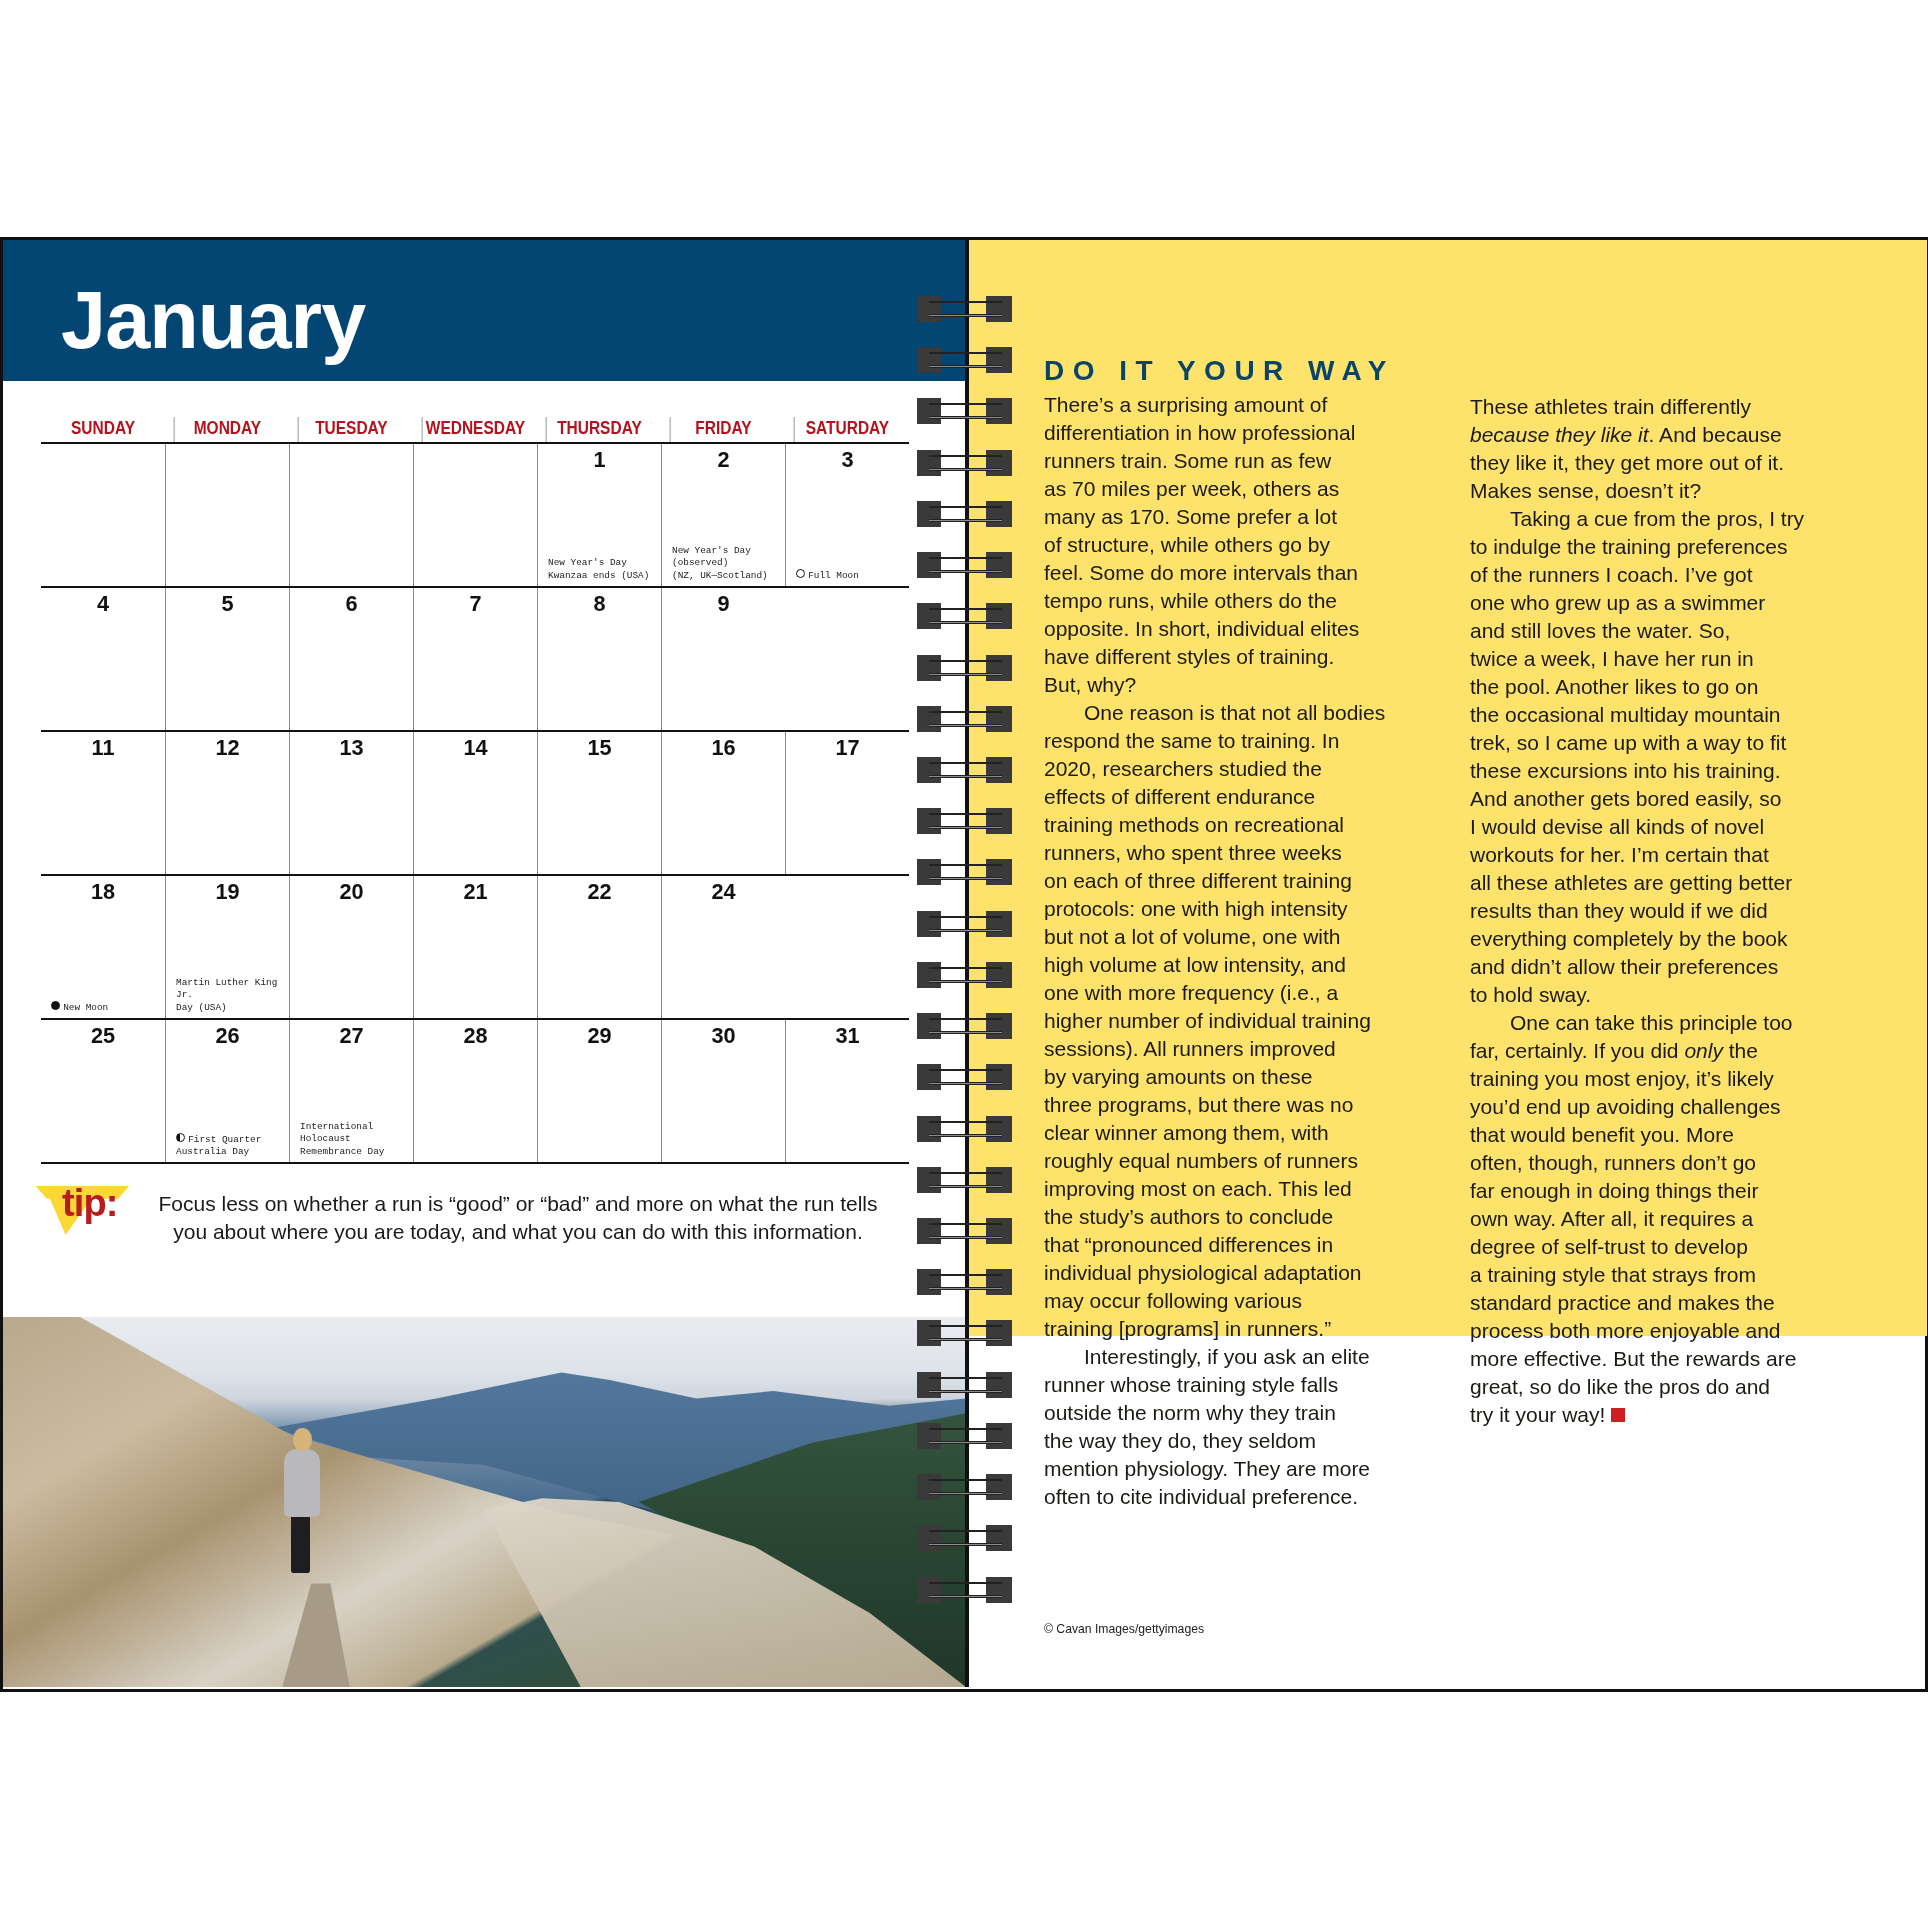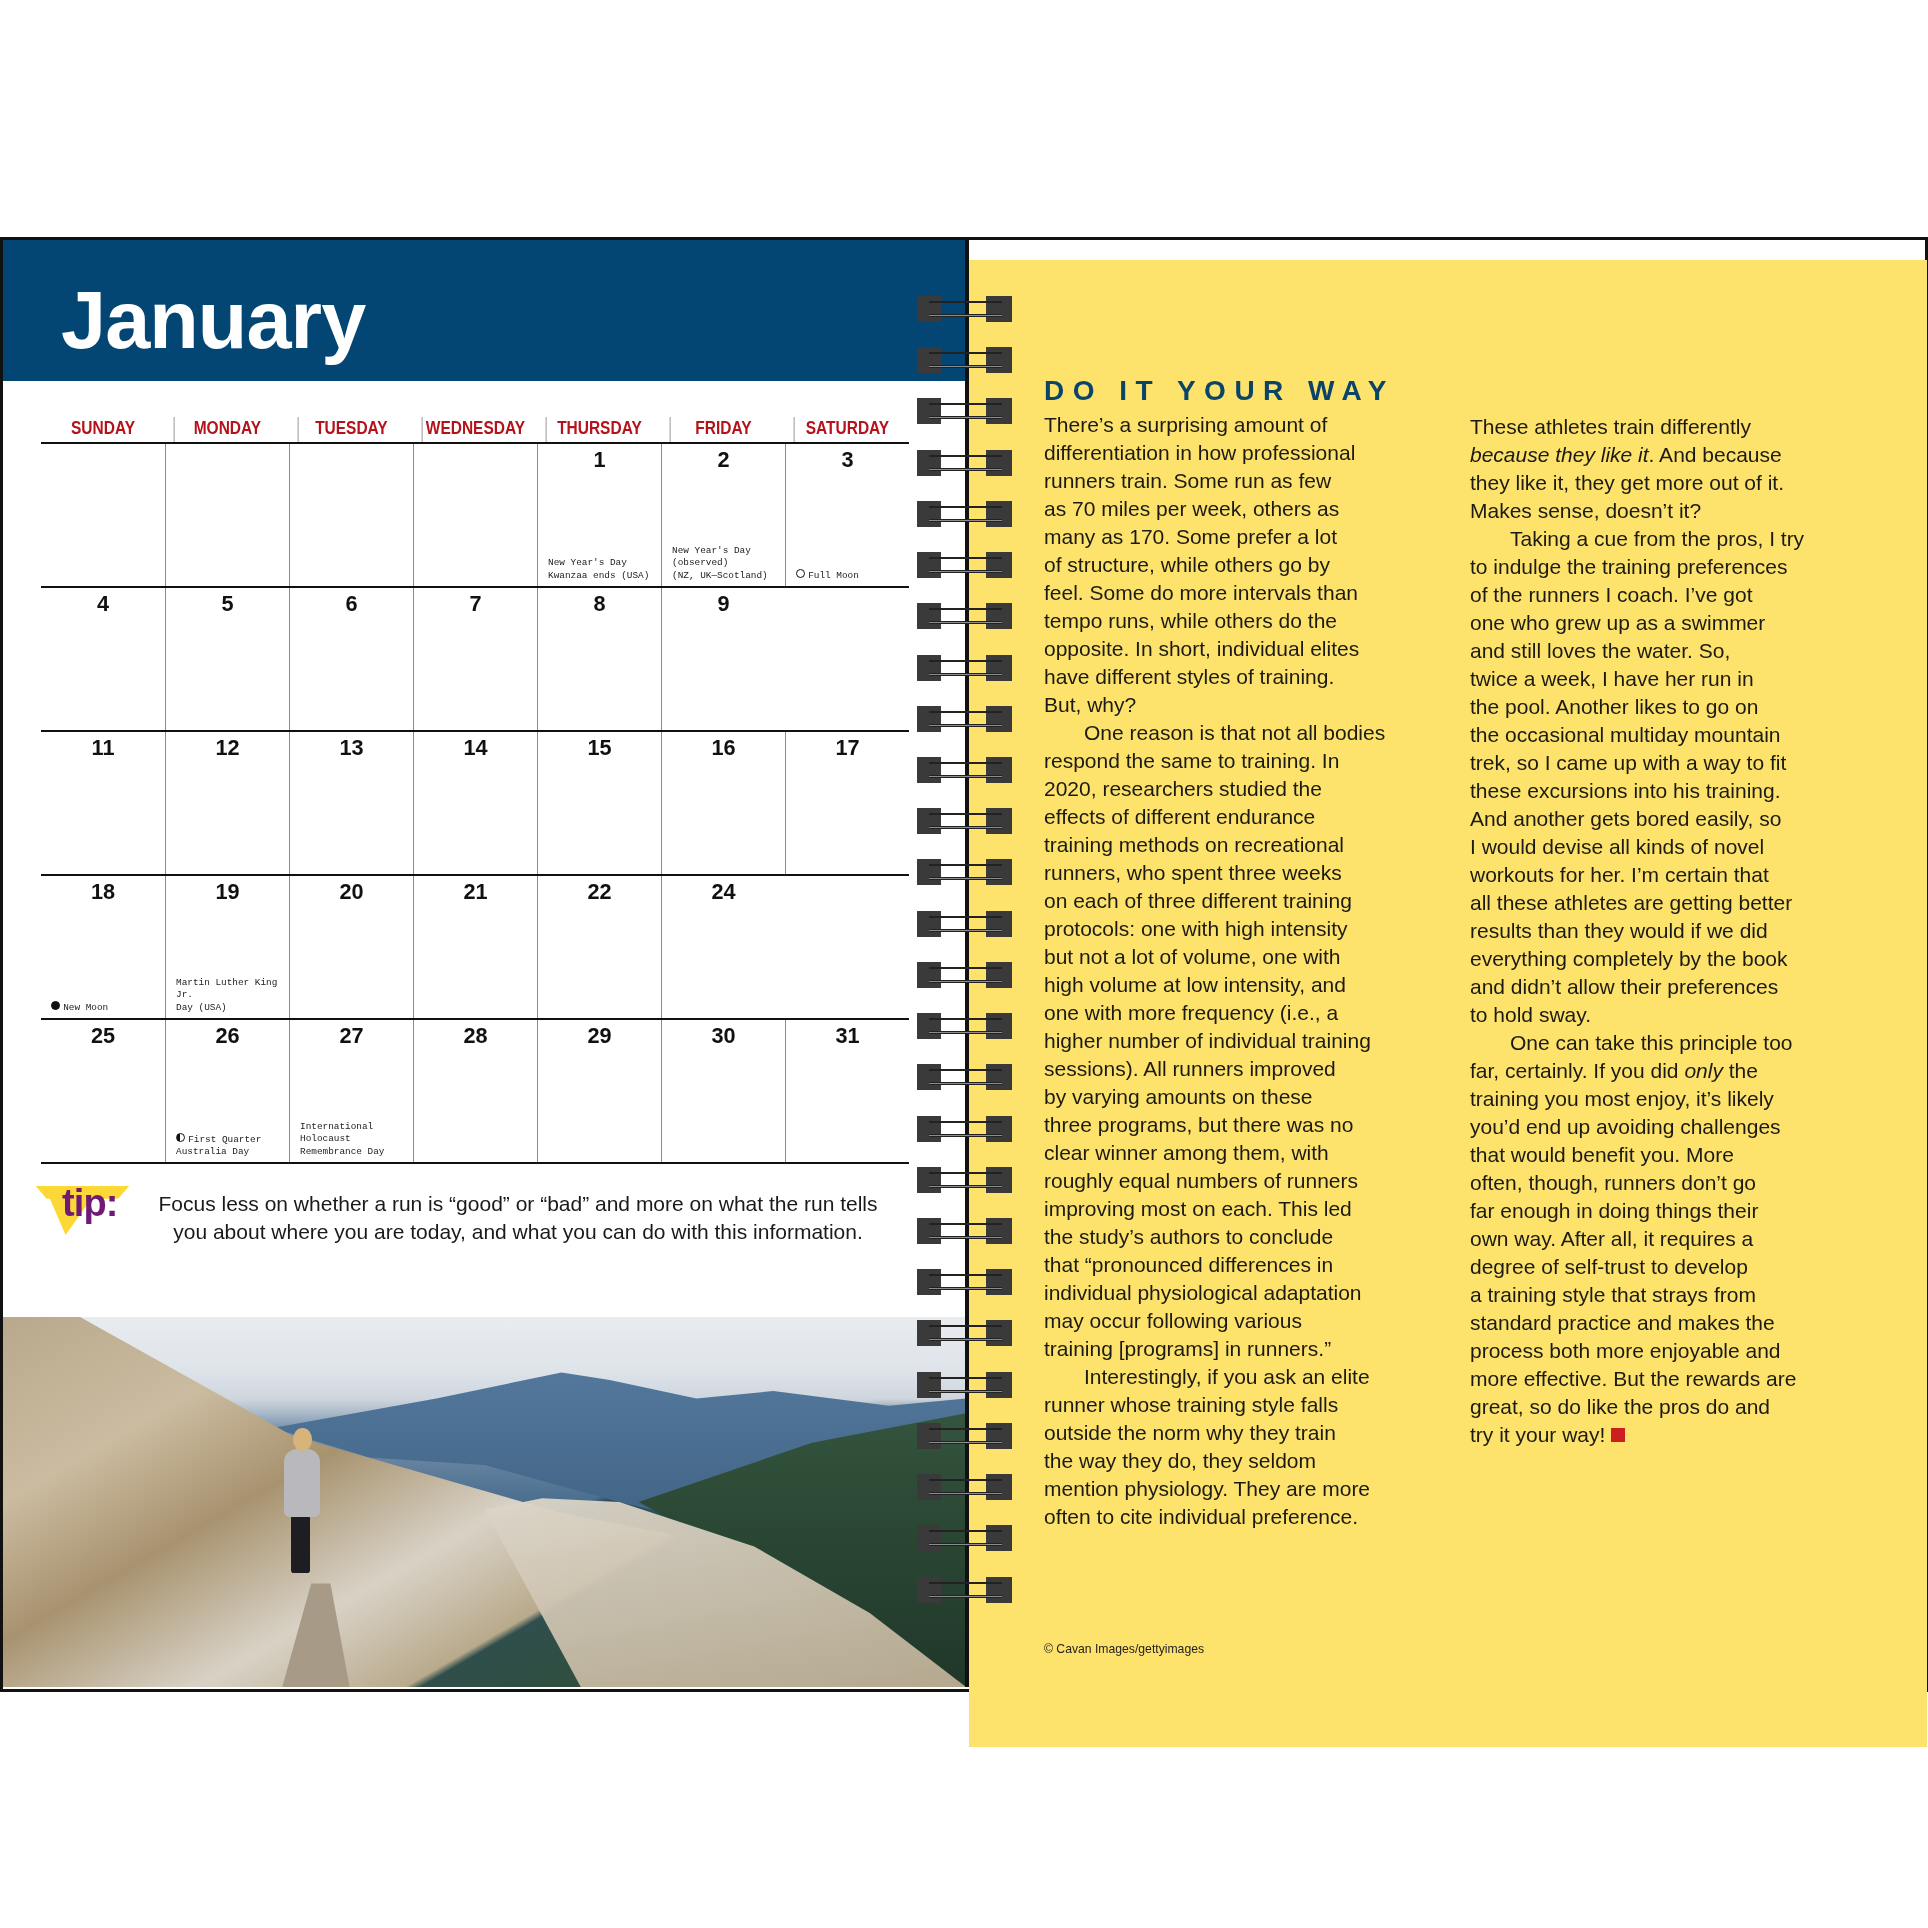--- a/index.html
+++ b/index.html
@@ -25,21 +25,21 @@
   .moon { display: inline-block; width: 9.4px; height: 9.4px; border-radius: 50%; border: 1.2px solid #111; vertical-align: -0.9px; margin-right: 2.8px; }
   .moon.new { background: #111; }
   .moon.full { background: #fff; }
   .moon.last { background: linear-gradient(90deg, #fff 50%, #111 50%); }
   .moon.first { background: linear-gradient(90deg, #111 50%, #fff 50%); }
   .cal-bottom { height: 2.8px; background: #111; }
 
   .tip { position: absolute; left: 38px; top: 942px; width: 847px; height: 113px; }
   .tip-flag { position: absolute; left: 0; top: 3.8px; width: 0; height: 0; border-left: 28px solid transparent; border-right: 28px solid transparent; border-top: 49px solid #fcd837; transform: skewX(-8deg); }
   .tip-flag2 { position: absolute; left: -5.6px; top: 3.8px; width: 94px; height: 13px; background: #fcd837; clip-path: polygon(0 0, 100% 0, 88% 100%, 12% 100%); }
-  .tip-label { position: absolute; left: 21px; top: 0; font-size: 38px; font-weight: 700; color: #701a75; letter-spacing: -0.9px; }
+  .tip-label { position: absolute; left: 21px; top: 0; font-size: 38px; font-weight: 700; color: #b91c1c; letter-spacing: -0.9px; }
   .tip-text { position: absolute; left: 105px; top: 7.5px; width: 744px; font-size: 21px; line-height: 28px; color: #1a1a1a; text-align: center; }
 
   .photo { position: absolute; left: 0; top: 1077px; width: 963px; height: 370px; overflow: hidden;
     background:
       linear-gradient(180deg, #e9ecef 0%, #dfe4ea 14%, #cfd6de 22%, transparent 30%),
       linear-gradient(160deg, transparent 55%, #2e4e5f 56%, #304f3f 80%, #25402b 100%),
       linear-gradient(180deg, #b9c6d3 0%, #6f8aa6 35%, #3d6486 55%, #2f5066 100%);
   }
   .photo .slope { position: absolute; left: 0; top: 0; width: 100%; height: 100%;
     background: linear-gradient(150deg, #b8a88c 0%, #cbbba0 20%, #a8936f 35%, #d8d2c6 52%, #b9aa8c 65%, transparent 66%);
@@ -62,21 +62,21 @@
   .spine { position: absolute; left: 962px; top: 0; width: 3.8px; height: 1447px; background: #111; z-index: 3; }
   .spiral { position: absolute; left: 911px; top: 56px; width: 104px; height: 1337px; z-index: 4; }
   .ring { position: absolute; left: 0; width: 104px; height: 26px; }
   .ring .blockL { position: absolute; left: 2.8px; top: 0; width: 24.5px; height: 26px; background: #3a3a3a; }
   .ring .blockR { position: absolute; left: 72px; top: 0; width: 26px; height: 26px; background: #3a3a3a; }
   .ring .bar { position: absolute; left: 15px; width: 73px; height: 2.8px; background: #8c8c8c; border-top: 0.9px solid #222; border-bottom: 0.9px solid #222; }
   .ring .bar.b1 { top: 4.7px; }
   .ring .bar.b2 { top: 18px; }
 
   
-  .right-page { position: absolute; left: 966px; top: 0; width: 958px; height: 1487px; background: #fde36b; margin-top: 20px; }
+  .right-page { position: absolute; left: 966px; top: 0; width: 958px; height: 1096px; background: #fde36b; }
   .article-title { position: absolute; left: 75px; top: 115px; font-size: 28px; font-weight: 700; color: #0a4469; letter-spacing: 8.5px; }
   .col { position: absolute; top: 151px; width: 414px; font-size: 21px; line-height: 28px; color: #1c1a14; }
   .col1 { left: 75px; }
   .col2 { left: 501px; top: 153px; }
   .col .line { white-space: nowrap; display: block; }
   .col .indent { padding-left: 40px; }
   .end-mark { display: inline-block; width: 14px; height: 14px; background: #cc1f1f; vertical-align: 0px; margin-left: 5.6px; }
   .credit { position: absolute; left: 75px; top: 1382px; font-size: 12.2px; color: #222; }
 </style>
 </head>

